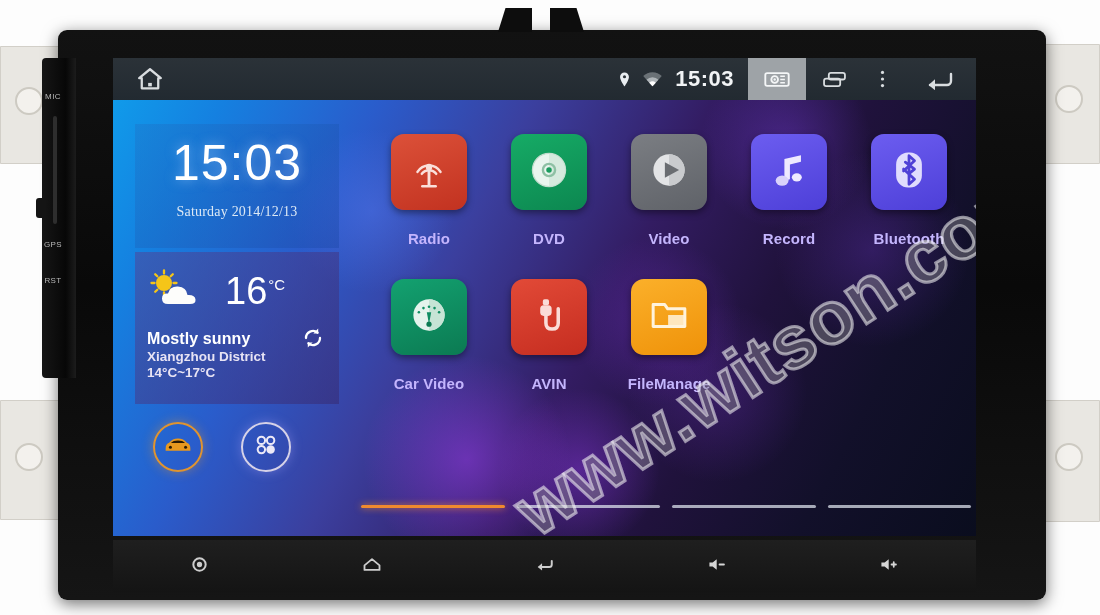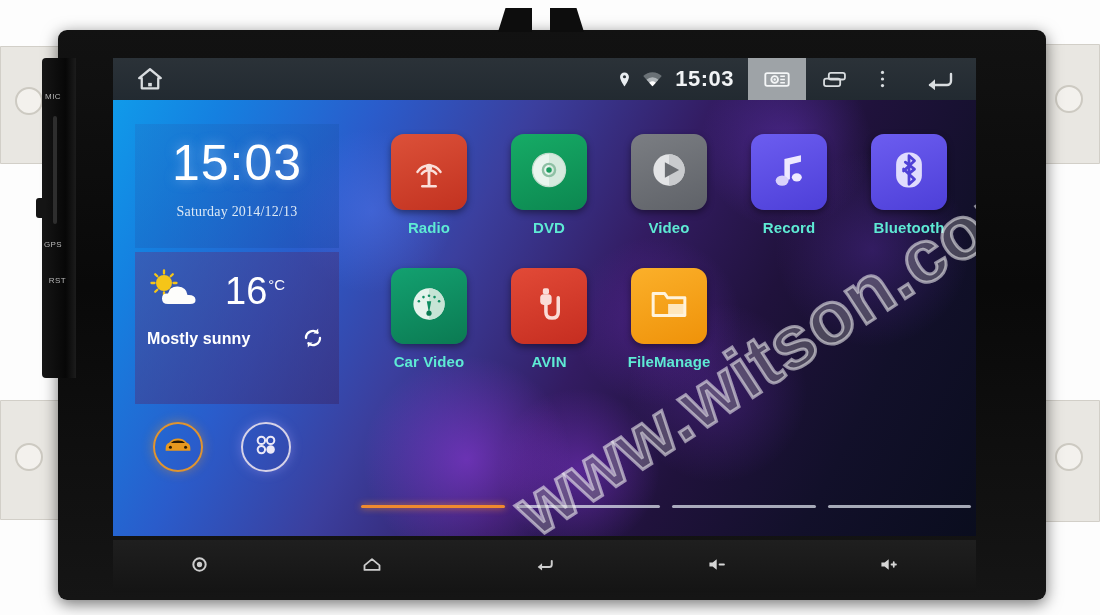--- a/index.html
+++ b/index.html
@@ -159,22 +159,22 @@
     display: grid; grid-template-columns: repeat(5, 1fr);
     row-gap: 32px; justify-items: center;
   }
   .app { width: 110px; text-align: center; }
   .app-tile {
     width: 76px; height: 76px; margin: 0 auto; border-radius: 13px;
     display: flex; align-items: center; justify-content: center;
     box-shadow: 0 3px 7px rgba(0,0,0,.42);
   }
   .app-label {
-    color: #5eead4; font-size: 15px; font-weight: bold;
-    margin-top: 9px; letter-spacing: .1px;
+    color: #c4b5fd; font-size: 15px; font-weight: bold;
+    margin-top: 20px; letter-spacing: .1px;
     white-space: nowrap; overflow: hidden;
   }
 
   
   #page-dots {
     position: absolute; left: 248px; bottom: 28px;
     width: 610px; display: flex; gap: 12px; align-items: center;
   }
   .pg { flex: 1; height: 3px; border-radius: 2px; background: rgba(225,230,240,.72); }
   .pg.active { background: #f08a2e; box-shadow: 0 0 7px rgba(240,138,46,.9); }
@@ -223,21 +223,21 @@
   <div id="chassis">
 
     <div class="top-tab" style="left:440px;"></div>
     <div class="top-tab right" style="left:492px;"></div>
 
     <div id="side-rail">
       <div class="rail-label" style="top:34px;">MIC</div>
       <div id="rail-slot"></div>
       <div id="rail-nub"></div>
       <div class="rail-label" style="top:182px;">GPS</div>
-      <div class="rail-label" style="top:218px;text-align:right;">RST</div>
+      <div class="rail-label" style="top:218px;">RST</div>
     </div>
 
     <div id="screen">
       <div id="wallpaper"></div>
 
       <div id="statusbar">
         <div id="home-glyph">
           <svg viewBox="0 0 24 24" width="26" height="26">
             <path d="M12 3 L22 11.2 L19.6 11.2 L19.6 20.6 L4.4 20.6 L4.4 11.2 L2 11.2 Z" fill="none" stroke="#d9dde0" stroke-width="2.1" stroke-linejoin="round"></path>
             <rect x="10.3" y="15.6" width="3.4" height="3.2" fill="#d9dde0"></rect>
@@ -313,20 +313,21 @@
                 </g>
                 <path d="M21 36 Q15 36 15 30.5 Q15 25 21 25.5 Q23 18 31 18.5 Q39.5 19 40.5 27
                          Q48 26.5 48.5 31.5 Q49 36 43 36 Z" fill="#fdfdfb"></path>
               </svg>
             </span>
             <span id="weather-temp">
               <span>16</span><span id="weather-unit">°C</span>
             </span>
           </div>
           <div id="weather-cond">Mostly sunny</div>
+          <div id="weather-loc">Xiangzhou District 14°C~17°C</div>
           <div id="refresh-icon">
             <svg viewBox="0 0 24 24" width="24" height="24">
               <path d="M5 12a7 7 0 0 1 11.6-5.3" fill="none" stroke="#ffffff" stroke-width="2.3" stroke-linecap="round"></path>
               <path d="M19 12a7 7 0 0 1-11.6 5.3" fill="none" stroke="#ffffff" stroke-width="2.3" stroke-linecap="round"></path>
               <path d="M17.2 2.6 L17.2 7.6 L12.4 7.6 Z" fill="#ffffff"></path>
               <path d="M6.8 21.4 L6.8 16.4 L11.6 16.4 Z" fill="#ffffff"></path>
             </svg>
           </div>
         </div>
 

